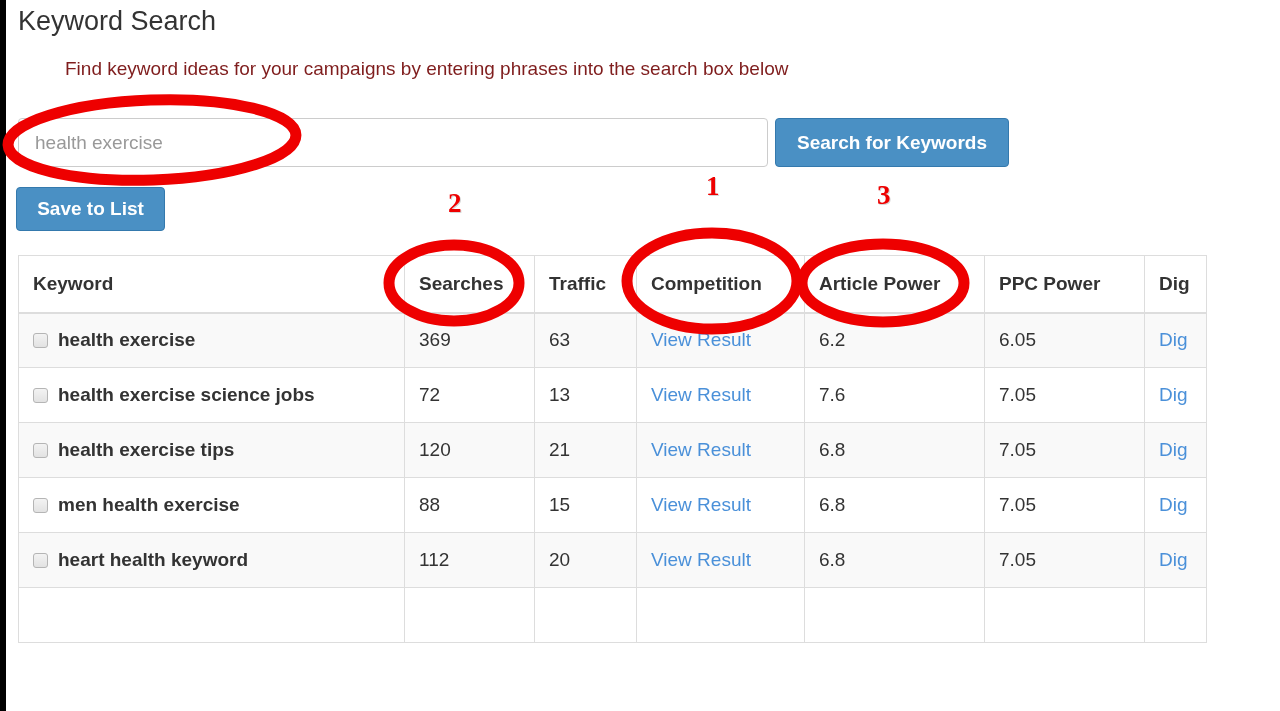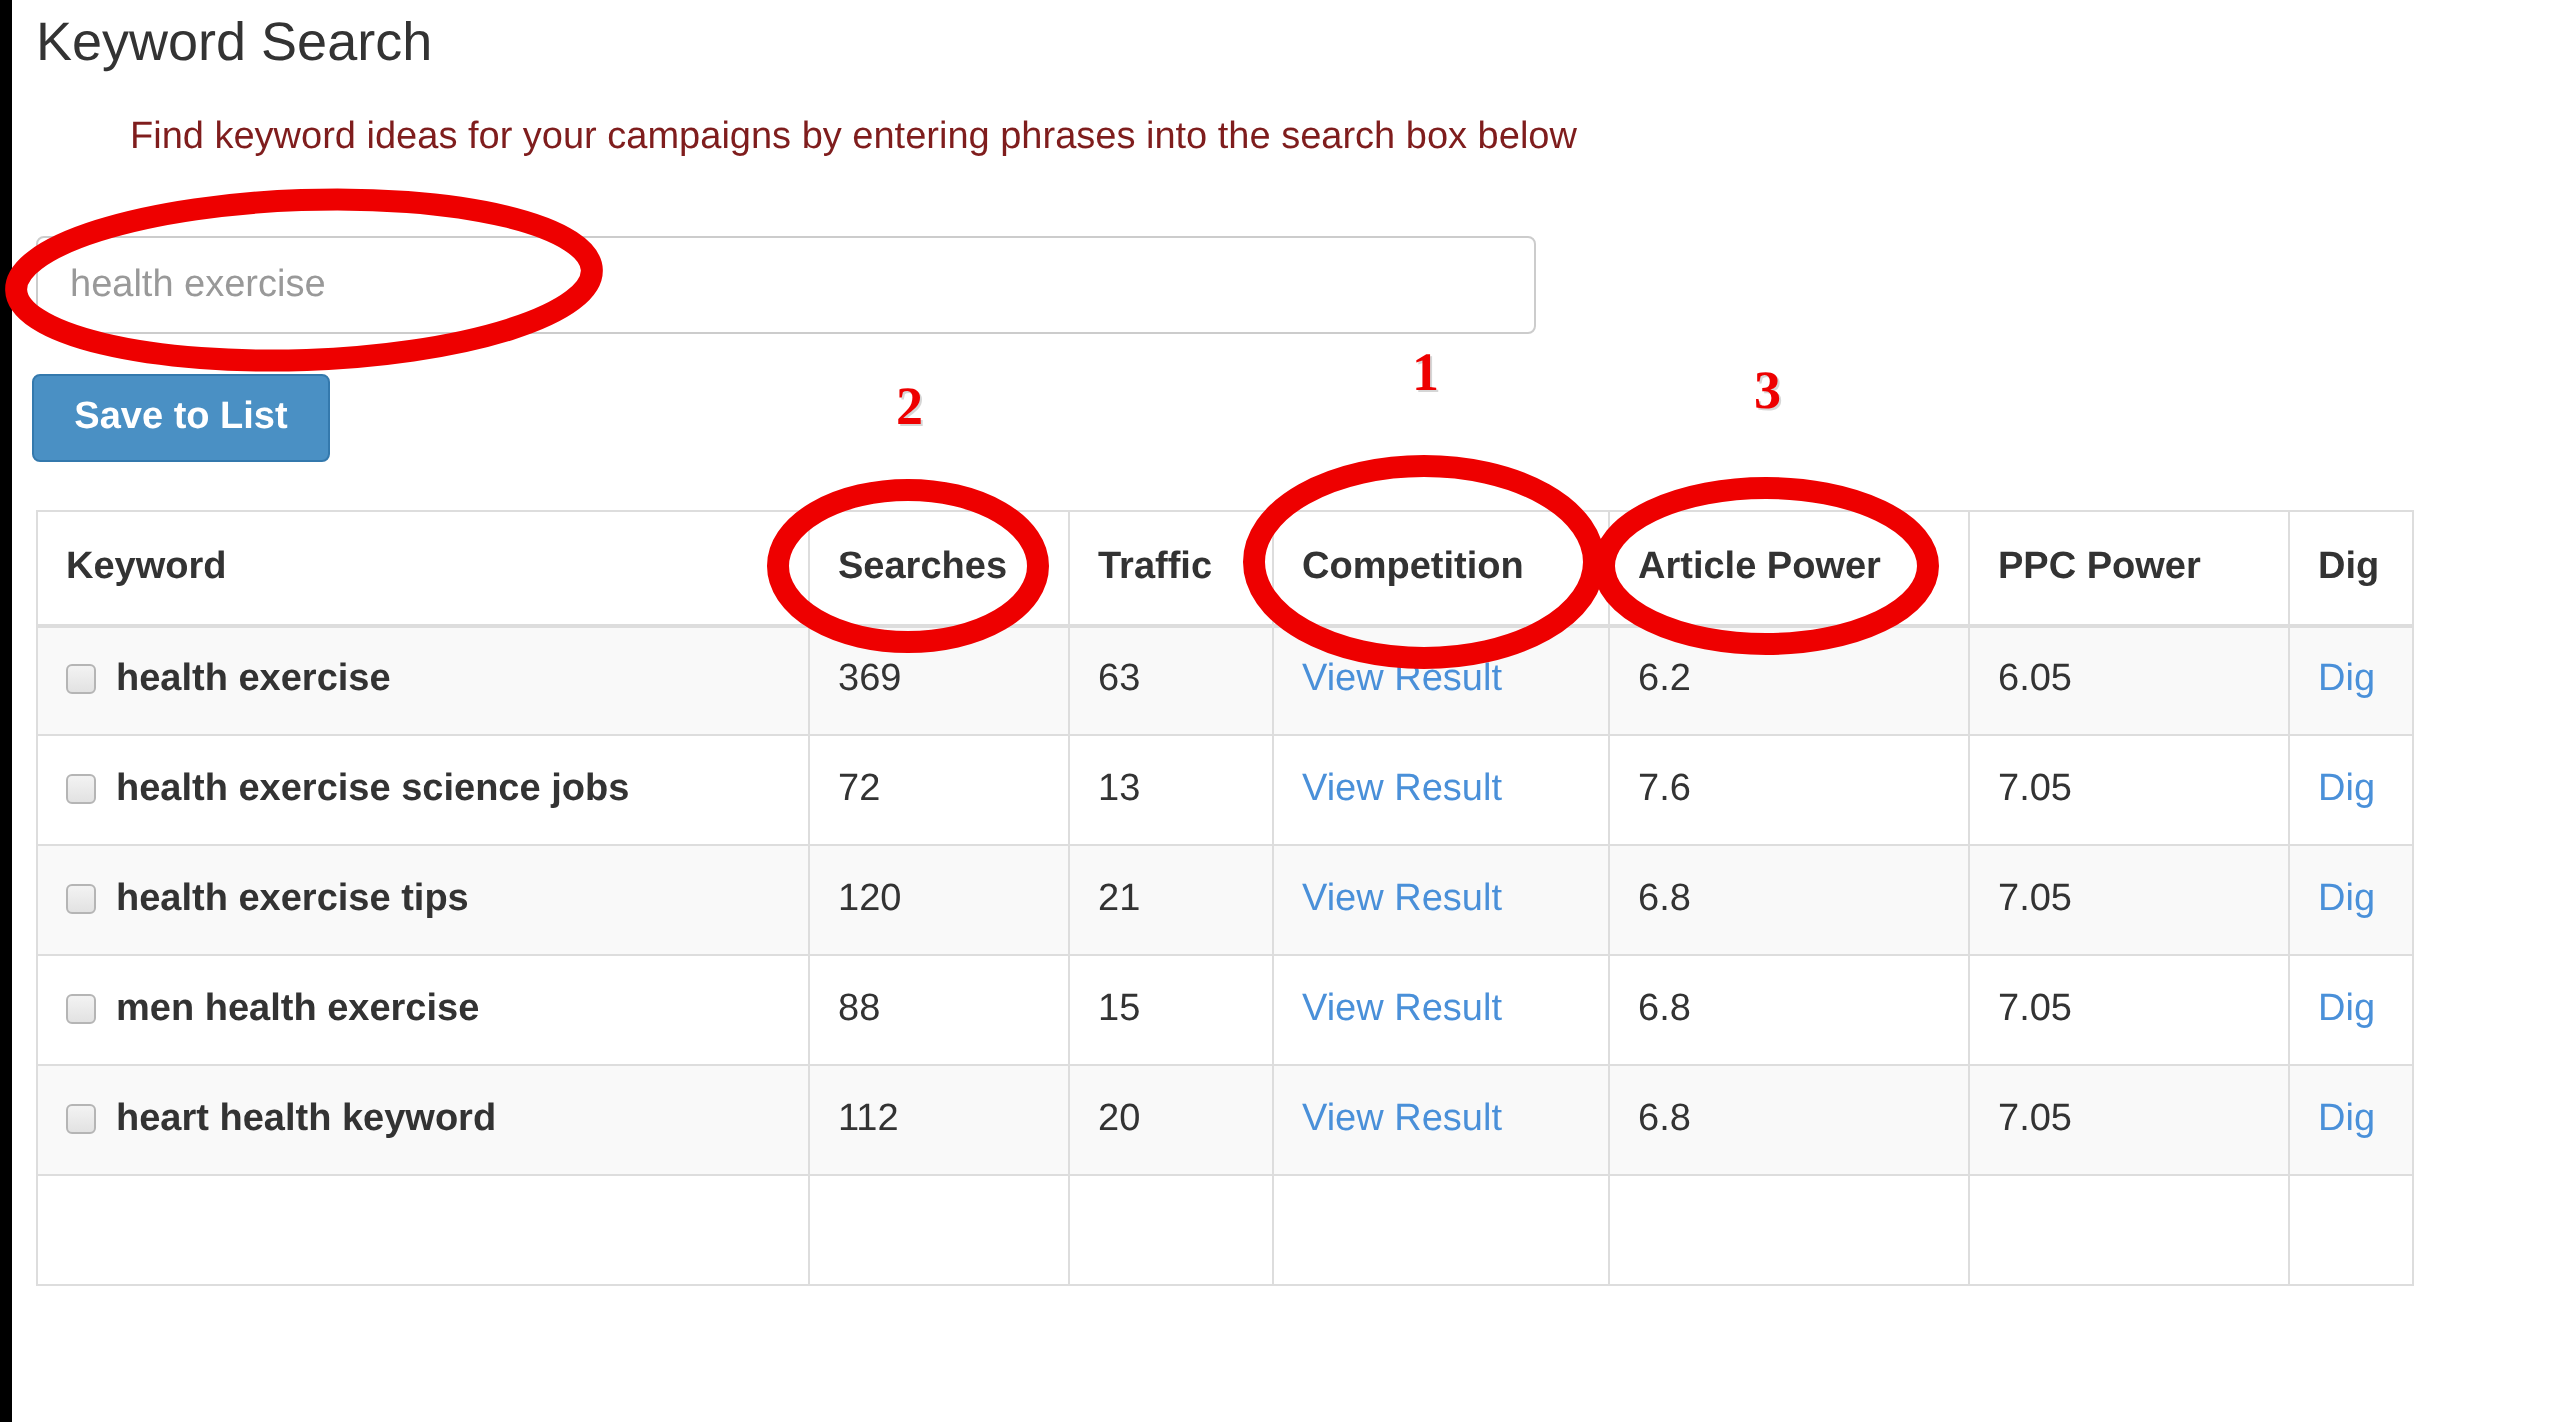--- a/index.html
+++ b/index.html
@@ -179,20 +179,21 @@
 
   <div class="left-gutter"></div>
 
   <div class="content">
 
     <div class="page-title">Keyword Search</div>
     <div class="page-subtitle">Find keyword ideas for your campaigns by entering phrases into the search box below</div>
 
     <input class="search-input" type="text" placeholder="health exercise" style="">
 
+    <button class="btn btn-search">Search for Keywords</button>
 
     <button class="btn btn-save">Save to List</button>
 
     <table class="kw-table">
       <colgroup>
         <col class="c-keyword">
           <col class="c-searches">
           <col class="c-traffic">
         <col class="c-competition">
           <col class="c-article">

